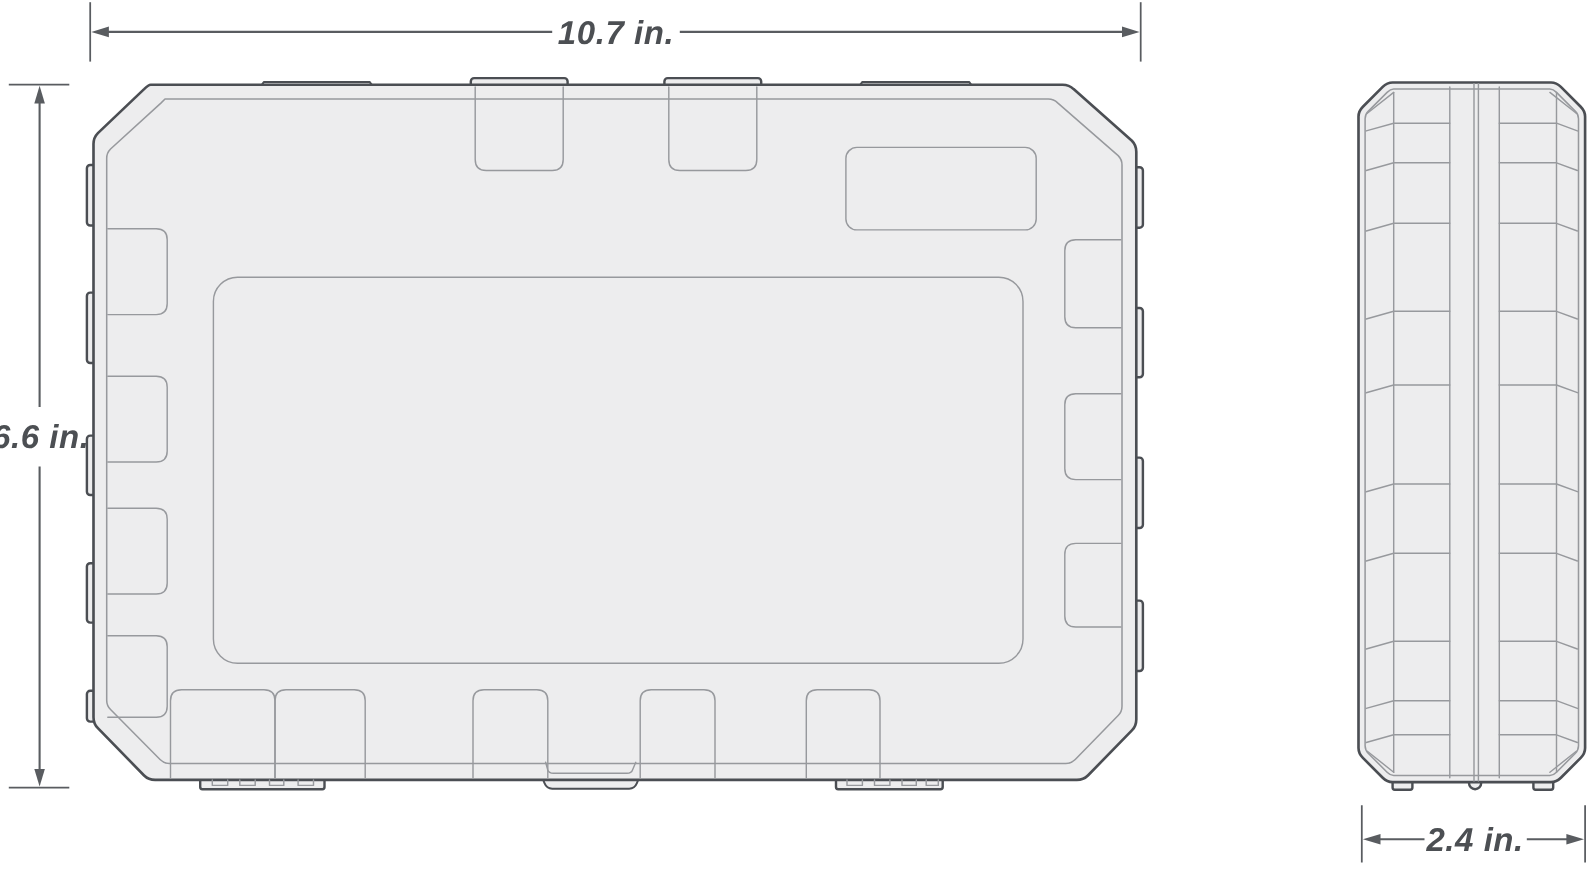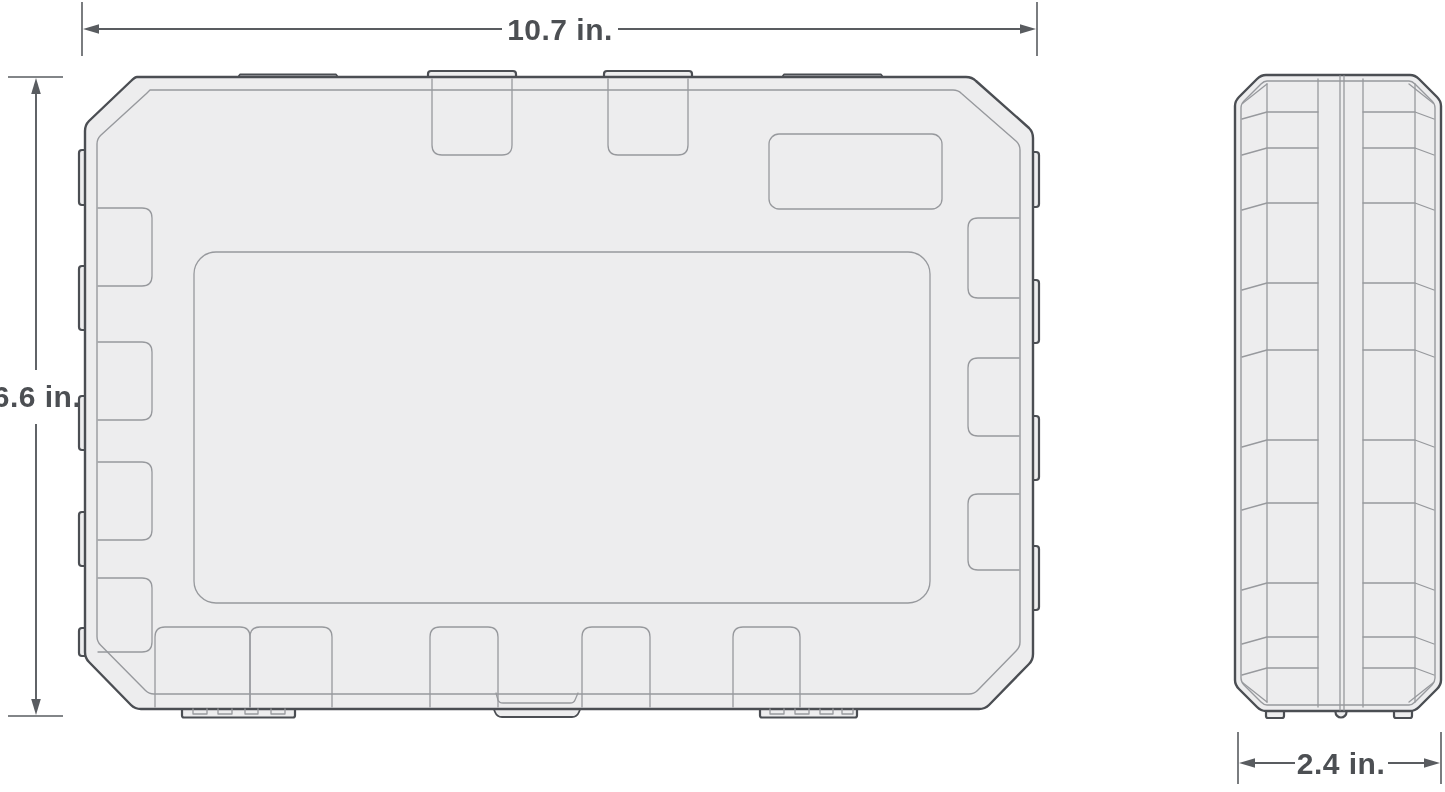--- a/index.html
+++ b/index.html
@@ -4,21 +4,21 @@
 <style>
   :root{
     --c-background:#ffffff;
     --c-fill:#ededee;
     --c-outline:#4b4e53;
     --c-line:#97999d;
     --c-dim:#595c60;
     --c-text:#4c4f53;
   }
   html,body{margin:0;padding:0;background:var(--c-background);}
-  .stage{width:1445px;height:784px;position:relative;background:var(--c-background);}
+  .stage{width:1445px;height:784px;position:relative;background:var(--c-background);font-style:italic;}
   svg{display:block;}
   .fillpart{fill:var(--c-fill);stroke:var(--c-outline);stroke-width:2.2;}
   .outer{fill:var(--c-fill);stroke:var(--c-outline);stroke-width:2.4;stroke-linejoin:round;}
   .inner{fill:none;stroke:var(--c-line);stroke-width:1.4;stroke-linejoin:round;}
   .detail{fill:none;stroke:var(--c-line);stroke-width:1.3;stroke-linejoin:round;stroke-linecap:round;}
   .latch{fill:var(--c-fill);stroke:var(--c-outline);stroke-width:1.8;stroke-linejoin:round;}
   .dimline{stroke:var(--c-dim);stroke-width:1.9;fill:none;}
   .extline{stroke:var(--c-dim);stroke-width:1.6;fill:none;}
   .arrow{fill:var(--c-dim);stroke:none;}
   .dimtext{font-family:"Liberation Sans","DejaVu Sans",sans-serif;font-weight:700;font-size:30px;fill:var(--c-text);letter-spacing:0.5px;}

